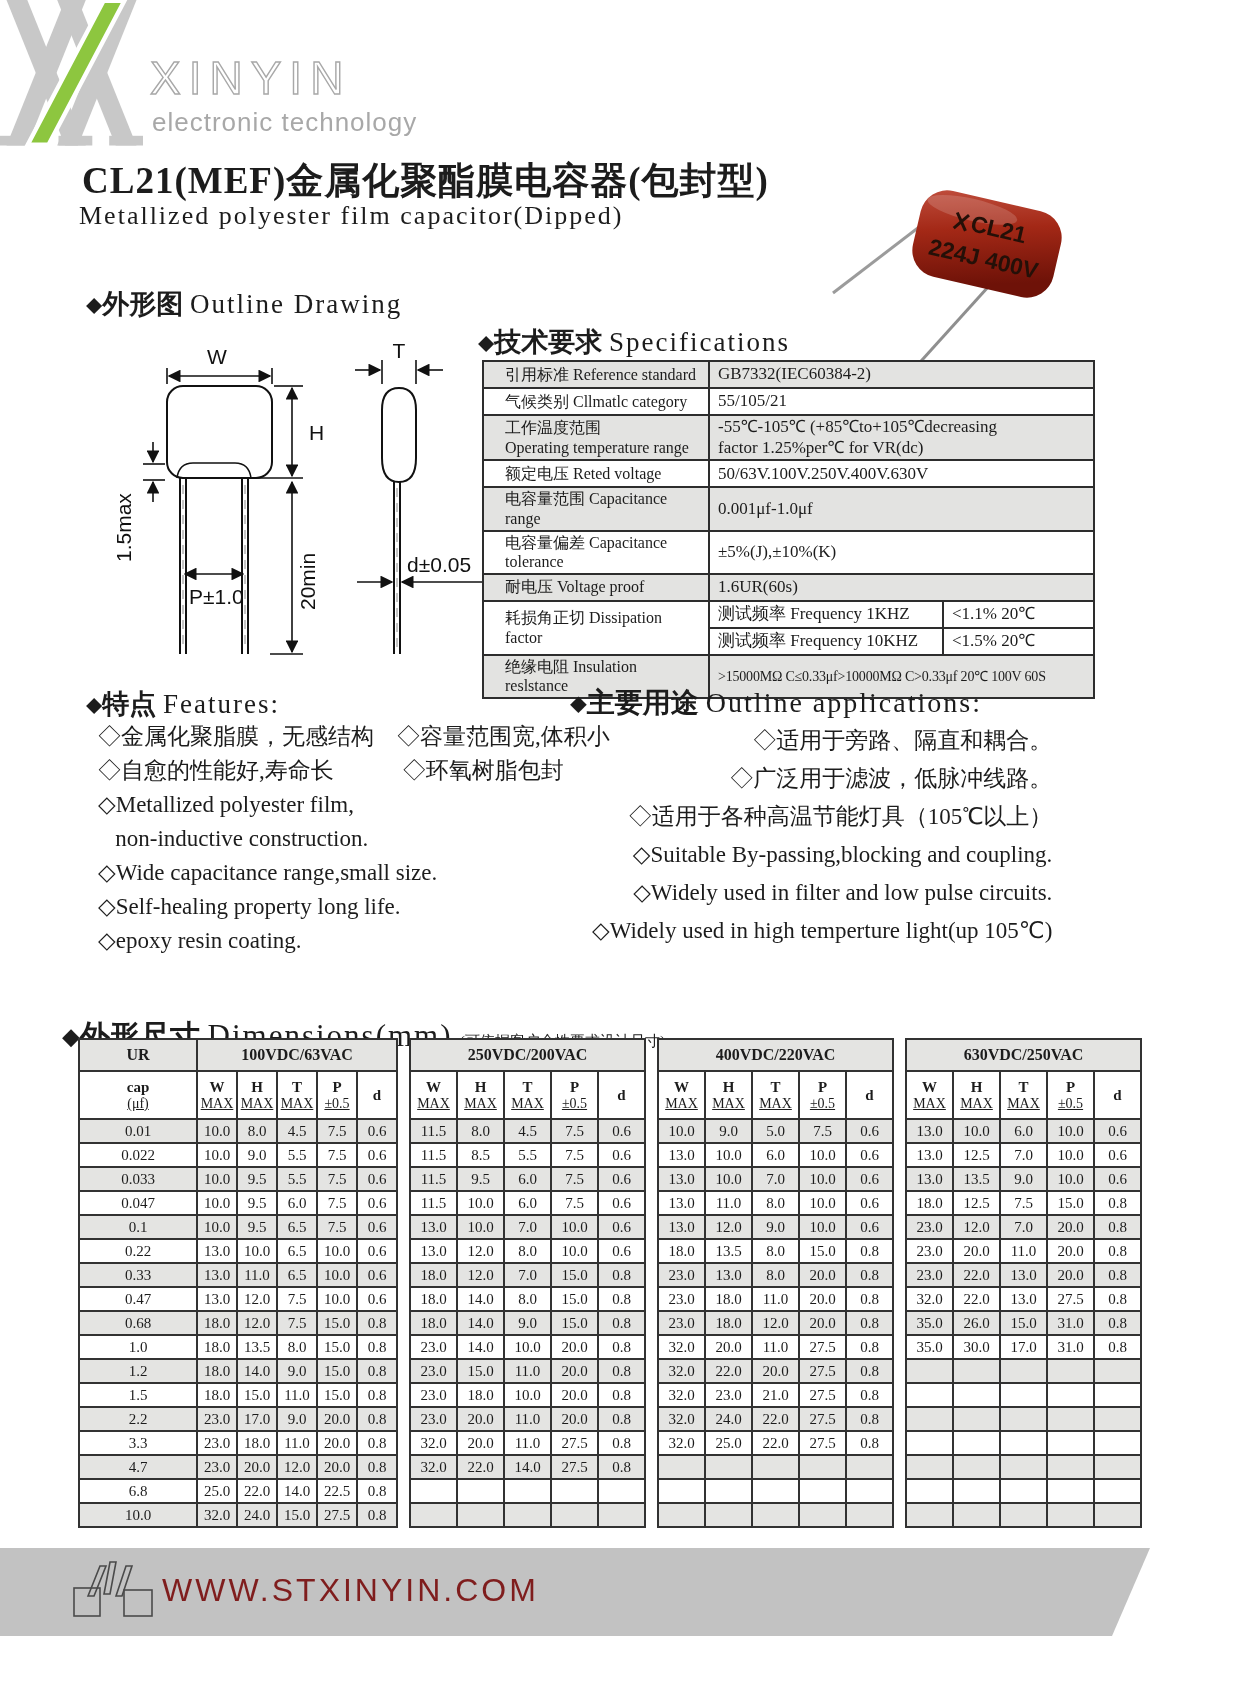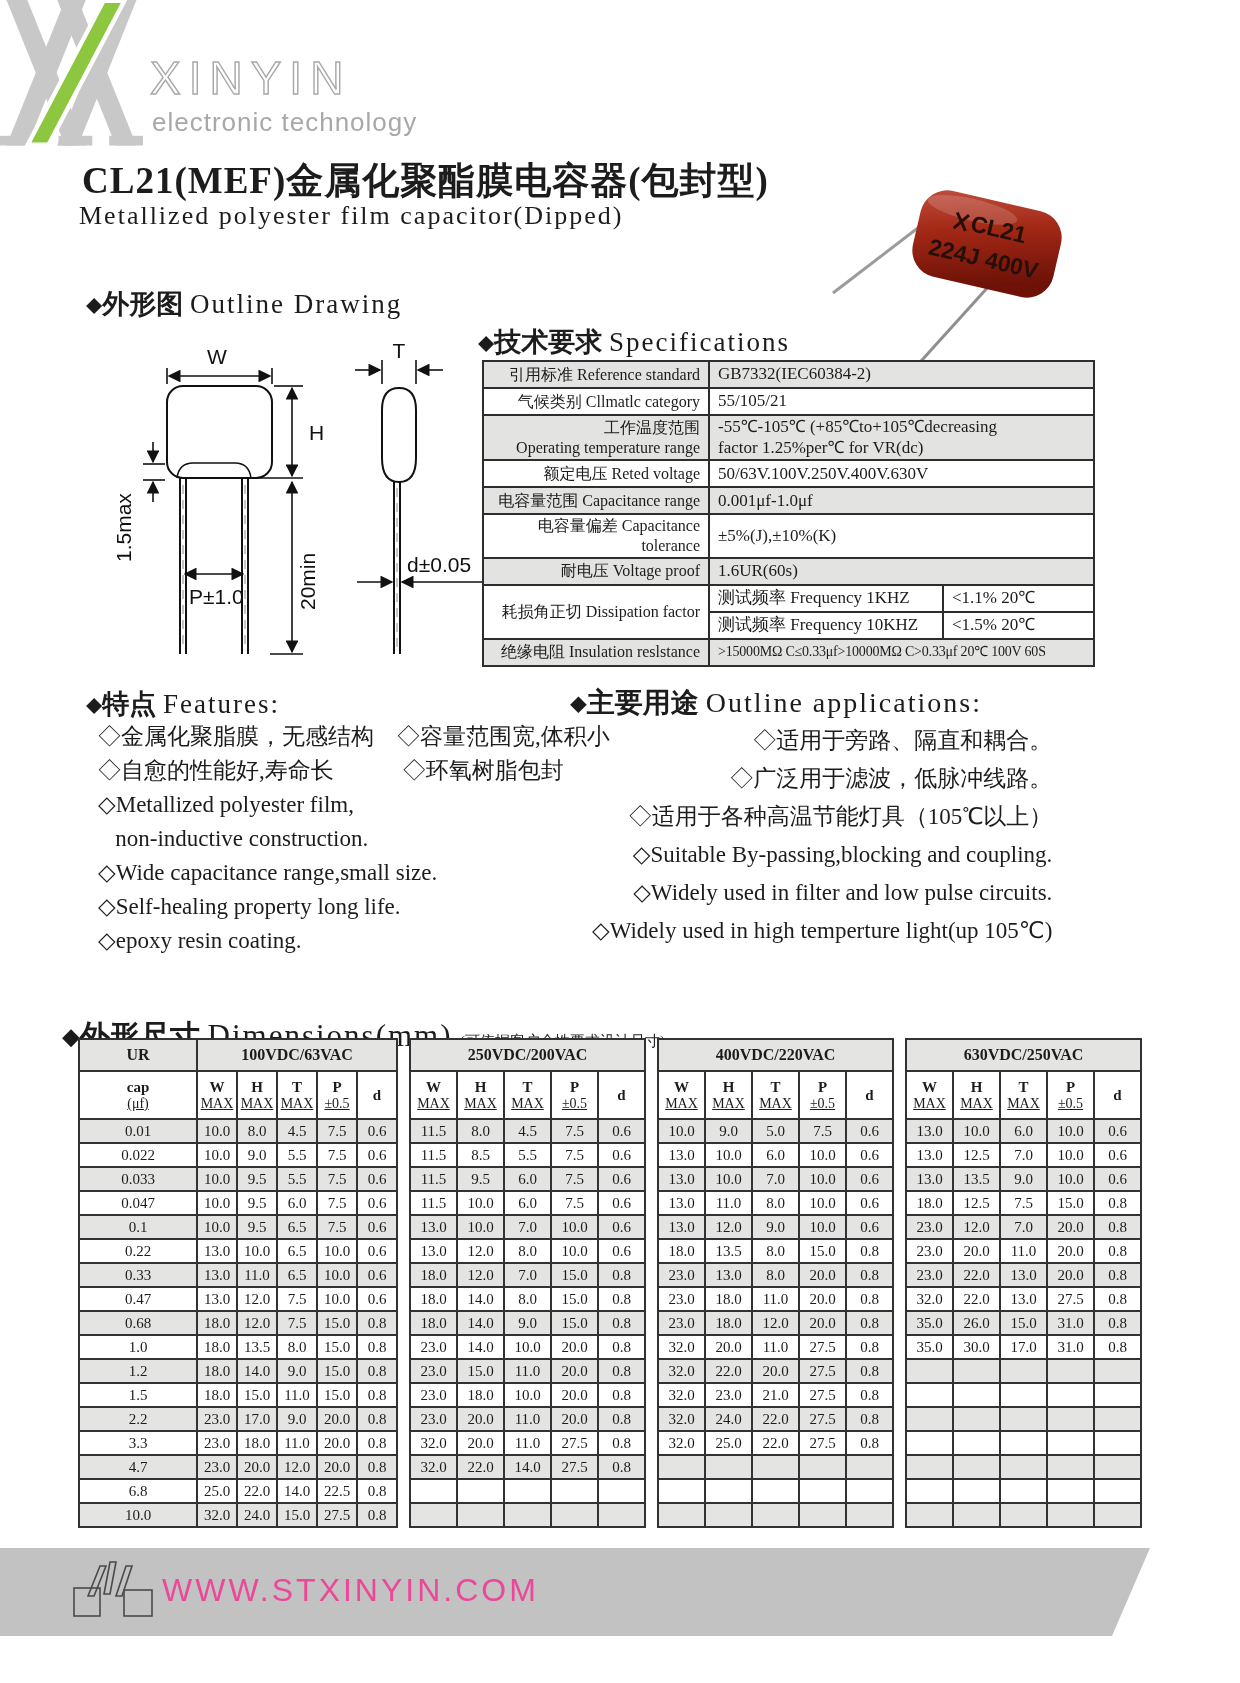--- a/index.html
+++ b/index.html
@@ -25,21 +25,21 @@
   #dims-head .head-en{font-size:31px;}
   .dims-note{font-size:15px;letter-spacing:0;}
 
   .outline-svg{position:absolute;left:105px;top:330px;}
 
   
   .spec-table{position:absolute;left:482px;top:360px;width:613px;border-collapse:collapse;
               table-layout:fixed;}
   .spec-table td{border:2px solid #2d2d2d;padding:1px 8px;height:23px;font-size:17px;
                  line-height:1.22;white-space:pre-line;vertical-align:middle;}
-  .spec-table td.lbl{font-size:16px;padding-left:9px;text-align:right;}
+  .spec-table td.lbl{font-size:16px;padding-left:21px;}
   .spec-table td.small{font-size:14px;letter-spacing:-0.2px;}
   .spec-table tr.shade td{background:#e3e3e1;}
   .spec-table tr td[rowspan]{background:#fff;}
 
   
   .features-list{position:absolute;left:98px;top:720px;font-size:23px;line-height:34px;}
   .apps-list{position:absolute;left:592px;top:722px;font-size:23px;line-height:38px;text-align:right;}
   .feat-line,.app-line{white-space:pre;}
 
   
@@ -52,21 +52,21 @@
   .sub-h{height:46px;background:#fff;font-size:15px;vertical-align:middle;}
   .sub-top{font-weight:bold;line-height:17px;}
   .sub-bot{font-weight:normal;font-size:14px;line-height:15px;text-decoration:underline;}
   .dim-block tbody tr:nth-child(odd) td{background:#e4e4e2;}
 
   
   .footer-bar{position:absolute;left:0;top:1548px;width:1150px;height:88px;background:#c2c2c2;
               clip-path:polygon(0 0,1150px 0,1112px 88px,0 88px);}
   .footer-logo{position:absolute;left:72px;top:1558px;}
   .footer-site{position:absolute;left:162px;top:1572px;font-family:"Liberation Sans",sans-serif;
-               font-size:32px;letter-spacing:3px;color:#ec4899;}
+               font-size:32px;letter-spacing:3px;color:#7f1d1d;}
 </style>
 </head>
 <body>
 
 <div id="page">
 
   <svg class="logo-svg" width="470" height="152" viewBox="0 0 470 152">
     <g transform="scale(0.65,0.97)">
       <polygon points="10,0 42,0 132,150 100,150" fill="#c8c8c8"></polygon>
       <polygon points="100,0 132,0 42,150 10,150" fill="#c8c8c8"></polygon>

